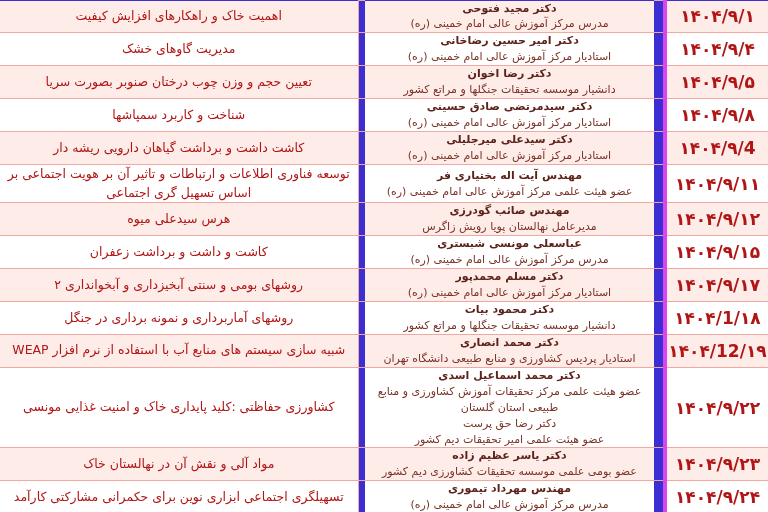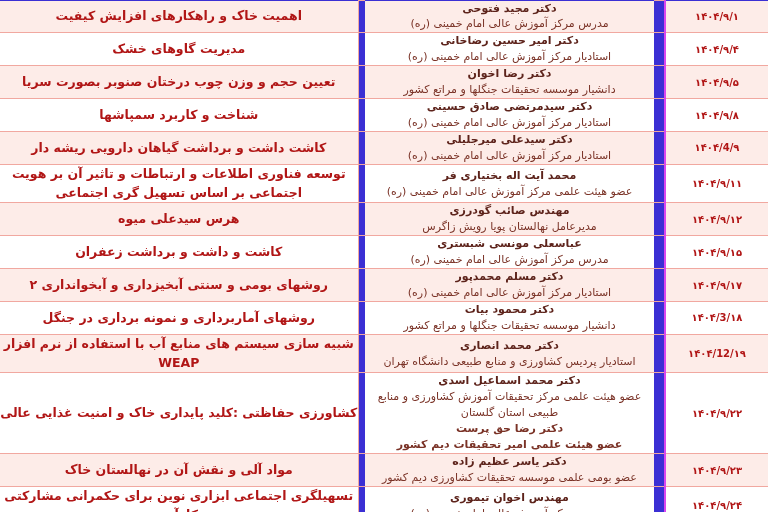--- a/index.html
+++ b/index.html
@@ -36,48 +36,48 @@
     vertical-align: middle;
     text-align: center;
     border-top: 1px solid #f1a8a0;
     border-bottom: 1px solid #f1a8a0;
   }
   tr.row-odd td.date, tr.row-odd td.pres, tr.row-odd td.title { background: #fdece8; }
   tr.row-even td.date, tr.row-even td.pres, tr.row-even td.title { background: #ffffff; }
 
   td.date {
     color: #b11616;
-    font-size: 10px;
+    font-size: 17px;
     font-weight: bold;
     letter-spacing: .2px;
-    border-left: 2px solid #d946ef;
+    border-left: 4px solid #d946ef;
   }
   td.gap {
     background: #3b2fd4;
     border-top: none;
     border-bottom: none;
   }
   td.pres {
     color: #6c2a20;
     font-size: 11px;
     line-height: 1.45;
     padding: 3px 8px;
   }
   td.pres .line1 { font-weight: bold; color: #5d231b; }
   td.pres .line2 { color: #7a3226; }
-  td.pres .line3 { color: #7a3226; font-weight: bold; }
+  td.pres .line3 { color: #7a3226; }
   td.sep {
     background: #3b2fd4;
     border-top: none;
     border-bottom: none;
   }
   td.title {
     color: #b11616;
     font-size: 12.5px;
-    font-weight: bold;
+    font-weight: normal;
     line-height: 1.5;
     padding: 4px 10px;
     border-right: 1px solid #f1a8a0;
   }
   
   tr.clipped td.pres, tr.clipped td.date, tr.clipped td.title {
     border-top: none;
   }
 </style>
 </head>
@@ -127,34 +127,34 @@
           <td class="date">۱۴۰۴/۹/۸</td>
           <td class="gap"></td>
           <td class="pres">
             <div class="line1">دکتر سیدمرتضی صادق حسینی</div>
             <div class="line2">استادیار مرکز آموزش عالی امام خمینی (ره)</div>
           </td>
           <td class="sep"></td>
           <td class="title">شناخت و کاربرد سمپاشها</td>
         </tr>
         <tr class="row-odd">
-          <td class="date">۱۴۰۴/4/۹</td>
+          <td class="date">۱۴۰۴/۹/4</td>
           <td class="gap"></td>
           <td class="pres">
             <div class="line1">دکتر سیدعلی میرجلیلی</div>
             <div class="line2">استادیار مرکز آموزش عالی امام خمینی (ره)</div>
           </td>
           <td class="sep"></td>
           <td class="title">کاشت داشت و برداشت گیاهان دارویی ریشه دار</td>
         </tr>
         <tr class="row-even">
           <td class="date">۱۴۰۴/۹/۱۱</td>
           <td class="gap"></td>
           <td class="pres">
-            <div class="line1">محمد آیت اله بختیاری فر</div>
+            <div class="line1">مهندس آیت اله بختیاری فر</div>
             <div class="line2">عضو هیئت علمی مرکز آموزش عالی امام خمینی (ره)</div>
           </td>
           <td class="sep"></td>
           <td class="title">توسعه فناوری اطلاعات و ارتباطات و تاثیر آن بر هویت اجتماعی بر اساس تسهیل گری اجتماعی</td>
         </tr>
         <tr class="row-odd">
           <td class="date">۱۴۰۴/۹/۱۲</td>
           <td class="gap"></td>
           <td class="pres">
             <div class="line1">مهندس صائب گودرزی</div>
@@ -177,21 +177,21 @@
           <td class="date">۱۴۰۴/۹/۱۷</td>
           <td class="gap"></td>
           <td class="pres">
             <div class="line1">دکتر مسلم محمدپور</div>
             <div class="line2">استادیار مرکز آموزش عالی امام خمینی (ره)</div>
           </td>
           <td class="sep"></td>
           <td class="title">روشهای بومی و سنتی آبخیزداری و آبخوانداری ۲</td>
         </tr>
         <tr class="row-even">
-          <td class="date">۱۴۰۴/3/۱۸</td>
+          <td class="date">۱۴۰۴/1/۱۸</td>
           <td class="gap"></td>
           <td class="pres">
             <div class="line1">دکتر محمود بیات</div>
             <div class="line2">دانشیار موسسه تحقیقات جنگلها و مراتع کشور</div>
           </td>
           <td class="sep"></td>
           <td class="title">روشهای آماربرداری و نمونه برداری در جنگل</td>
         </tr>
         <tr class="row-odd">
           <td class="date">۱۴۰۴/12/۱۹</td>
@@ -206,37 +206,37 @@
         <tr class="row-even">
           <td class="date">۱۴۰۴/۹/۲۲</td>
           <td class="gap"></td>
           <td class="pres">
             <div class="line1">دکتر محمد اسماعیل اسدی</div>
             <div class="line2">عضو هیئت علمی مرکز تحقیقات آموزش کشاورزی و منابع طبیعی استان گلستان</div>
             <div class="line3">دکتر رضا حق پرست</div>
             <div class="line3">عضو هیئت علمی امیر تحقیقات دیم کشور</div>
           </td>
           <td class="sep"></td>
-          <td class="title">کشاورزی حفاظتی :کلید پایداری خاک و امنیت غذایی عالی</td>
+          <td class="title">کشاورزی حفاظتی :کلید پایداری خاک و امنیت غذایی مونسی</td>
         </tr>
         <tr class="row-odd">
           <td class="date">۱۴۰۴/۹/۲۳</td>
           <td class="gap"></td>
           <td class="pres">
             <div class="line1">دکتر یاسر عظیم زاده</div>
             <div class="line2">عضو بومی علمی موسسه تحقیقات کشاورزی دیم کشور</div>
           </td>
           <td class="sep"></td>
           <td class="title">مواد آلی و نقش آن در نهالستان خاک</td>
         </tr>
         <tr class="row-even">
           <td class="date">۱۴۰۴/۹/۲۴</td>
           <td class="gap"></td>
           <td class="pres">
-            <div class="line1">مهندس اخوان تیموری</div>
+            <div class="line1">مهندس مهرداد تیموری</div>
             <div class="line2">مدرس مرکز آموزش عالی امام خمینی (ره)</div>
           </td>
           <td class="sep"></td>
           <td class="title">تسهیلگری اجتماعی ابزاری نوین برای حکمرانی مشارکتی کارآمد</td>
         </tr>
       </tbody>
   </table>
 </div>
 
 </body></html>

